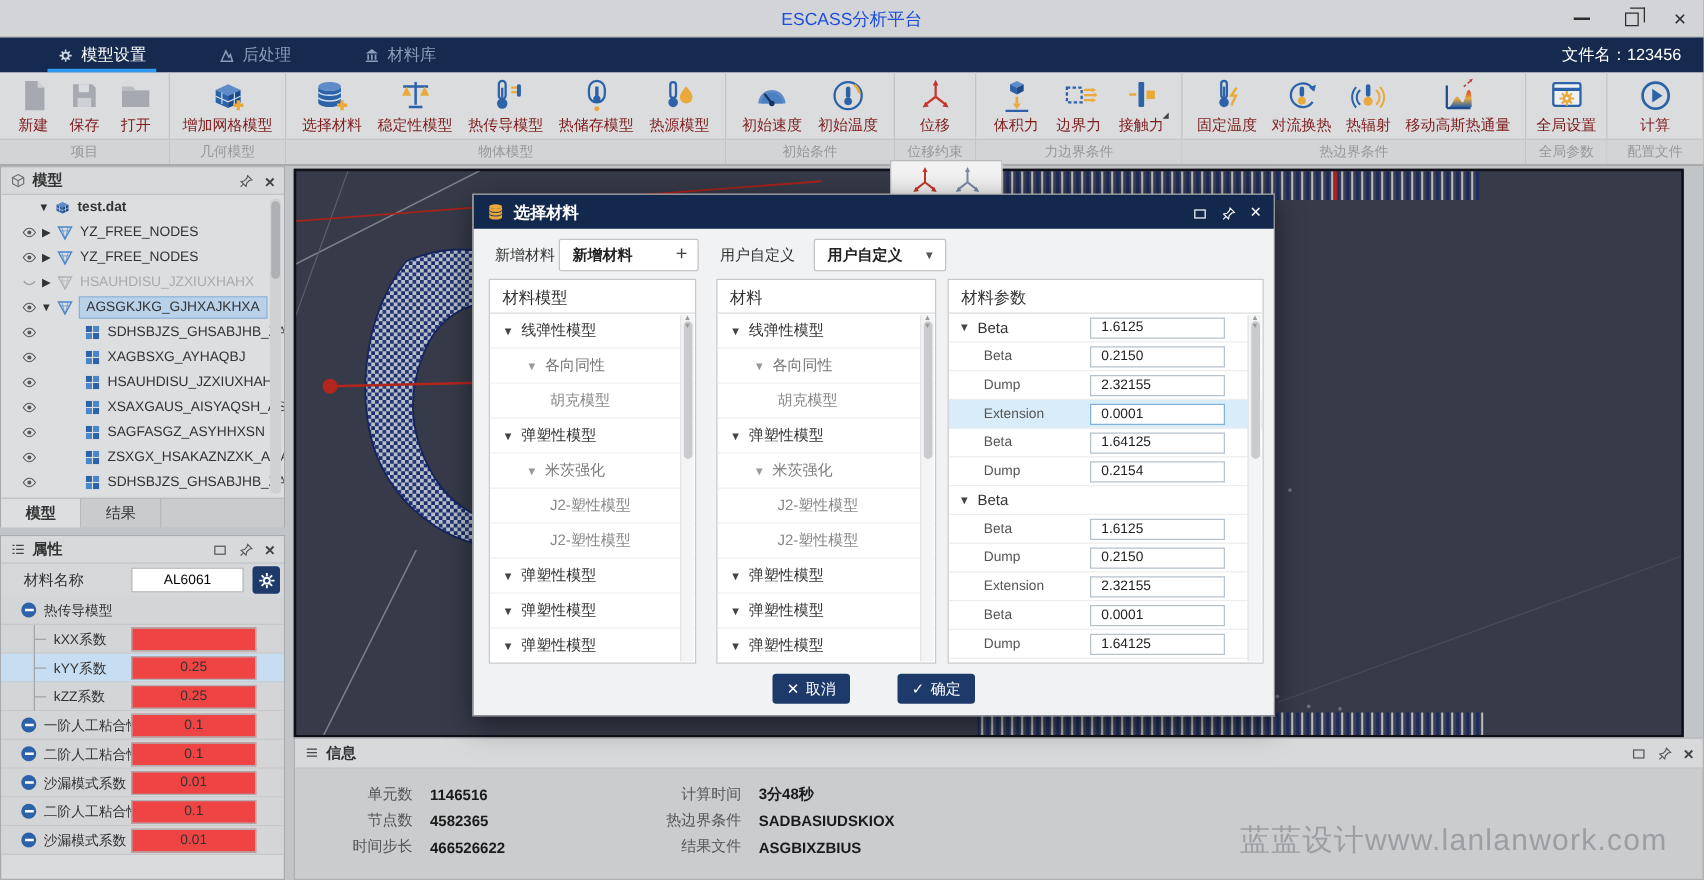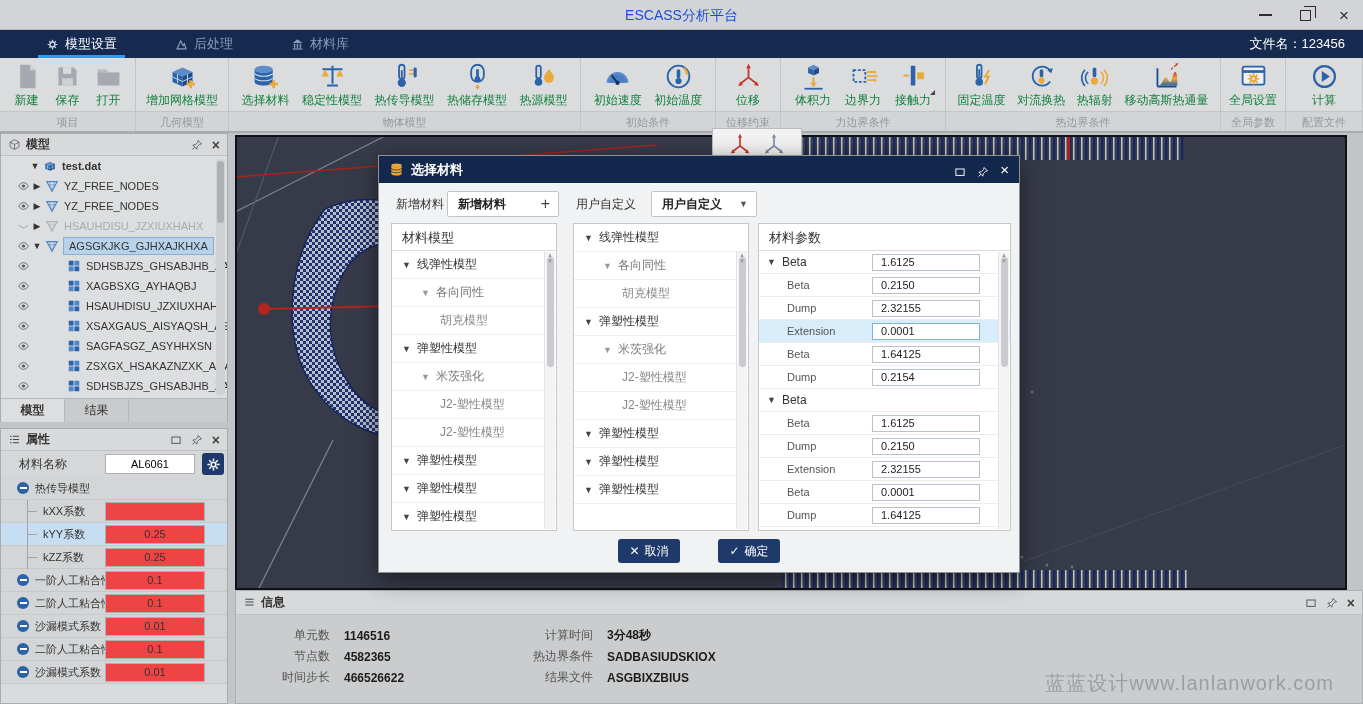--- a/index.html
+++ b/index.html
@@ -23,21 +23,21 @@
   .tab.active { color:#fff; }
   .tab.active::after { content:''; position:absolute; left:4px; right:4px; bottom:0; height:3px; background:#2e9af0; }
   .file-label { margin-left:auto; color:#fff; font-size:13px; line-height:28px; padding-right:18px; }
 
   
   .ribbon { position:absolute; left:0; top:58px; width:100%; height:75px; background:#dadcde; border-bottom:2px solid #a9abae; }
   .rgroup { position:absolute; top:0; height:73px; border-right:1px solid #c2c4c6; }
   .rgroup .btns { position:absolute; left:0; right:0; top:2px; height:51px; display:flex; justify-content:space-evenly; align-items:flex-start; }
   .rbtn { display:flex; flex-direction:column; align-items:center; gap:1px; padding-top:2px; cursor:pointer; position:relative; }
   .rbtn .ric { width:29px; height:29px; display:block; }
-  .rbtn .rlb { font-size:12px; color:#15803d; white-space:nowrap; }
+  .rbtn .rlb { font-size:12px; color:#7f1d1d; white-space:nowrap; }
   .rbtn.corner::after { content:''; position:absolute; right:-4px; bottom:14px; border-left:5px solid transparent; border-bottom:5px solid #444; }
   .rgroup .glabel { position:absolute; left:0; right:0; bottom:0; height:20px; background:#d2d4d6; border-top:1px solid #c3c5c7; text-align:center; font-size:11px; color:#96989b; line-height:20px; }
 
   
   .panel { position:absolute; background:#d9dbdd; border:1px solid #a9abae; }
   .phead { height:22px; background:#d7d9db; border-bottom:1px solid #bfc1c3; display:flex; align-items:center; gap:5px; padding:0 7px; font-size:12px; font-weight:bold; color:#333; }
   .phead .hic { width:13px; height:13px; }
   .phead .sp { margin-left:auto; display:flex; align-items:center; gap:9px; }
   .phead .sp .pi { width:12px; height:12px; cursor:pointer; }
   .phead .sp .px { font-size:14px; line-height:12px; color:#444; cursor:pointer; }
@@ -126,21 +126,21 @@
   #btnCancel { left:239px; } #btnOk { left:339px; }
 
   
   #infoPanel { left:235px; top:590px; width:1128px; height:114px; background:#caccce; border:1px solid #aeb0b2; }
   #infoPanel .phead { height:24px; }
   .icol { position:absolute; top:34px; }
   #icol1 { left:22px; } #icol2 { left:285px; }
   .irow { height:21px; display:flex; align-items:center; font-size:12px; }
   .irow .ilab { width:72px; text-align:right; color:#555; }
   .irow .ival { margin-left:14px; color:#1b1b1b; font-weight:bold; }
-  .watermark { position:absolute; right:28px; bottom:6px; font-size:20px; color:rgba(116,120,126,.55); letter-spacing:1px;text-align:right; }
+  .watermark { position:absolute; right:28px; bottom:15px; font-size:24px; color:rgba(116,120,126,.55); letter-spacing:1px;text-align:right; }
 </style>
 </head>
 <body>
 
 <div class="app">
 
   <div class="titlebar">
     <div class="title">ESCASS分析平台</div>
     <div class="win-controls">
       <div class="wc wc-min"></div>
@@ -783,20 +783,21 @@
             <span>弹塑性模型</span>
           </div>
           <div class="dli l1">
             <span class="arr">▼</span>
             <span>弹塑性模型</span>
           </div>
         </div>
       <div class="dscroll"></div>
     </div>
     <div class="dlist" id="dlist2">
+      <div class="dlhead">材料</div>
       <div id="dlist2rows">
           <div class="dli l1">
             <span class="arr">▼</span>
             <span>线弹性模型</span>
           </div>
           <div class="dli l2">
             <span class="arr">▼</span>
             <span>各向同性</span>
           </div>
           <div class="dli l3">

